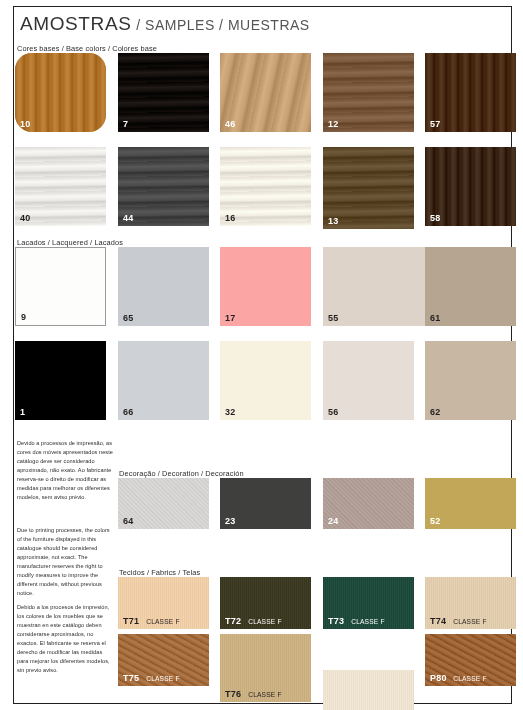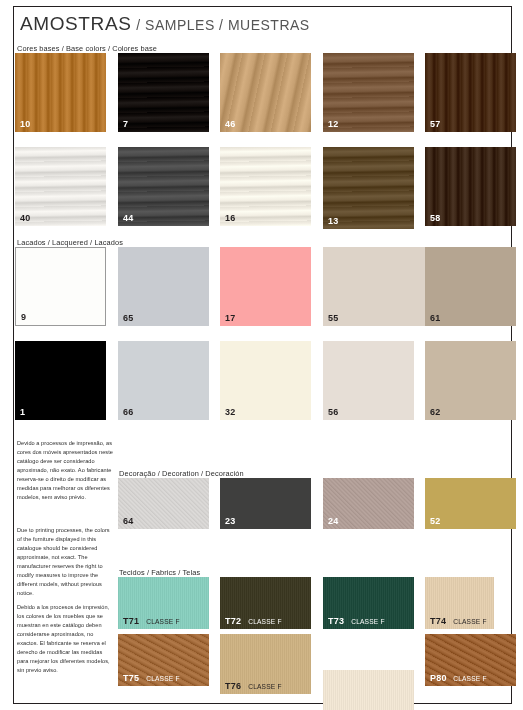--- a/index.html
+++ b/index.html
@@ -42,21 +42,21 @@
 
 <div class="page">
 
   <div class="title">
     <span class="t1">AMOSTRAS</span>
     <span class="t2">/ SAMPLES / MUESTRAS</span>
   </div>
 
   <div class="sec-label" style="left:3px;top:37px;">Cores bases / Base colors / Colores base</div>
   <div id="grid-base">
-      <div class="sw" style="left: 1px; top: 46px; width: 91px; height: 79px; background: rgb(181, 119, 46);">
+      <div class="sw" style="left: 1px; top: 46px; width: 91px; height: 79px; background: rgb(181, 119, 46); border-radius: 17px;">
         <div class="grain-n" style="background: repeating-linear-gradient(90deg, rgb(165, 103, 30) 0px, rgb(181, 119, 46) 2px, rgb(197, 135, 62) 4px, rgb(181, 119, 46) 7px, rgb(153, 91, 18) 9px, rgb(181, 119, 46) 12px); opacity: 0.85;"></div>
         <span class="num" style="color: rgb(255, 255, 255);">10</span>
       </div>
       <div class="sw" style="left: 104px; top: 46px; width: 91px; height: 79px; background: rgb(18, 13, 11);">
         <div class="grain-n" style="background: repeating-linear-gradient(179deg, rgb(2, 0, 0) 0px, rgb(18, 13, 11) 3px, rgb(34, 29, 27) 5px, rgb(18, 13, 11) 9px, rgb(0, 0, 0) 11px, rgb(18, 13, 11) 15px); opacity: 0.85;"></div>
         <span class="num" style="color: rgb(255, 255, 255);">7</span>
       </div>
       <div class="sw" style="left: 206px; top: 46px; width: 91px; height: 79px; background: rgb(199, 161, 115);">
         <div class="grain-n" style="background: repeating-linear-gradient(102deg, rgb(183, 145, 99) 0px, rgb(199, 161, 115) 4px, rgb(215, 177, 131) 7px, rgb(199, 161, 115) 13px, rgb(171, 133, 87) 16px, rgb(199, 161, 115) 22px), radial-gradient(26px 10px at 62% 22%, rgb(171, 133, 87) 0%, rgb(199, 161, 115) 70%); opacity: 0.85;"></div>
         <span class="num" style="color: rgb(255, 255, 255);">46</span>
@@ -138,46 +138,46 @@
         <div class="grain-n" style="background: repeating-linear-gradient(45deg, rgb(160, 141, 134) 0px, rgb(176, 157, 150) 1px, rgb(192, 173, 166) 2px, rgb(176, 157, 150) 3px), repeating-linear-gradient(-45deg, rgb(148, 129, 122) 0px, rgb(176, 157, 150) 1px, rgb(202, 183, 176) 2px, rgb(176, 157, 150) 3px); opacity: 0.55;"></div>
         <span class="num" style="color: rgb(255, 255, 255);">24</span>
       </div>
       <div class="sw" style="left: 411px; top: 471px; width: 91px; height: 51px; background: rgb(194, 167, 88);">
         <span class="num" style="color: rgb(255, 255, 255);">52</span>
       </div>
     </div>
 
   <div class="sec-label" style="left:105px;top:561px;">Tecidos / Fabrics / Telas</div>
   <div id="grid-fab">
-      <div class="sw" style="left: 104px; top: 570px; width: 91px; height: 52px; background: #14b8a6;">
+      <div class="sw" style="left: 104px; top: 570px; width: 91px; height: 52px; background: #fdba74;">
         <div class="grain-n" style="background: repeating-linear-gradient(90deg, rgb(214, 206, 192) 0px, rgb(230, 222, 208) 1px, rgb(246, 238, 224) 2px), repeating-linear-gradient(0deg, rgb(214, 206, 192) 0px, rgb(230, 222, 208) 1px, rgb(246, 238, 224) 2px); opacity: 0.55;"></div>
         <span class="num" style="color: rgb(35, 31, 32);">T71</span>
         <span class="cls" style="color: rgb(35, 31, 32); left: 28.2px;">CLASSE F</span>
       </div>
       <div class="sw" style="left: 206px; top: 570px; width: 91px; height: 52px; background: rgb(61, 58, 36);">
         <div class="grain-n" style="background: repeating-linear-gradient(90deg, rgb(45, 42, 20) 0px, rgb(61, 58, 36) 1px, rgb(77, 74, 52) 2px), repeating-linear-gradient(0deg, rgb(45, 42, 20) 0px, rgb(61, 58, 36) 1px, rgb(77, 74, 52) 2px); opacity: 0.55;"></div>
         <span class="num" style="color: rgb(255, 255, 255);">T72</span>
         <span class="cls" style="color: rgb(255, 255, 255); left: 28.2px;">CLASSE F</span>
       </div>
       <div class="sw" style="left: 309px; top: 570px; width: 91px; height: 52px; background: rgb(31, 75, 61);">
         <div class="grain-n" style="background: repeating-linear-gradient(90deg, rgb(15, 59, 45) 0px, rgb(31, 75, 61) 1px, rgb(47, 91, 77) 2px), repeating-linear-gradient(0deg, rgb(15, 59, 45) 0px, rgb(31, 75, 61) 1px, rgb(47, 91, 77) 2px); opacity: 0.55;"></div>
         <span class="num" style="color: rgb(255, 255, 255);">T73</span>
         <span class="cls" style="color: rgb(255, 255, 255); left: 28.2px;">CLASSE F</span>
       </div>
-      <div class="sw" style="left: 411px; top: 570px; width: 69px; height: 52px; background: rgb(226, 205, 174);">
+      <div class="sw" style="left: 411px; top: 570px; width: 91px; height: 52px; background: rgb(226, 205, 174);">
         <div class="grain-n" style="background: repeating-linear-gradient(90deg, rgb(210, 189, 158) 0px, rgb(226, 205, 174) 1px, rgb(242, 221, 190) 2px), repeating-linear-gradient(0deg, rgb(210, 189, 158) 0px, rgb(226, 205, 174) 1px, rgb(242, 221, 190) 2px); opacity: 0.55;"></div>
         <span class="num" style="color: rgb(35, 31, 32);">T74</span>
         <span class="cls" style="color: rgb(35, 31, 32); left: 28.2px;">CLASSE F</span>
       </div>
       <div class="sw" style="left: 104px; top: 627px; width: 91px; height: 52px; background: rgb(164, 108, 60);">
         <div class="grain-n" style="background: repeating-linear-gradient(28deg, rgb(136, 80, 32) 0px, rgb(164, 108, 60) 2px, rgb(180, 124, 76) 4px, rgb(164, 108, 60) 6px), repeating-linear-gradient(-34deg, rgb(148, 92, 44) 0px, rgb(164, 108, 60) 3px, rgb(190, 134, 86) 5px, rgb(164, 108, 60) 8px); opacity: 0.85;"></div>
         <span class="num" style="color: rgb(255, 255, 255);">T75</span>
         <span class="cls" style="color: rgb(255, 255, 255); left: 28.2px;">CLASSE F</span>
       </div>
-      <div class="sw" style="left: 206px; top: 627px; width: 91px; height: 60px; background: rgb(204, 177, 131);">
+      <div class="sw" style="left: 206px; top: 627px; width: 91px; height: 68px; background: rgb(204, 177, 131);">
         <div class="grain-n" style="background: repeating-linear-gradient(90deg, rgb(188, 161, 115) 0px, rgb(204, 177, 131) 1px, rgb(220, 193, 147) 2px), repeating-linear-gradient(0deg, rgb(188, 161, 115) 0px, rgb(204, 177, 131) 1px, rgb(220, 193, 147) 2px); opacity: 0.55;"></div>
         <span class="num" style="color: rgb(35, 31, 32);">T76</span>
         <span class="cls" style="color: rgb(35, 31, 32); left: 28.2px;">CLASSE F</span>
       </div>
       <div class="sw" style="left: 309px; top: 627px; width: 91px; height: 52px; background: rgb(239, 228, 210); margin-top: 36px;">
         <div class="grain-n" style="background: repeating-linear-gradient(90deg, rgb(223, 212, 194) 0px, rgb(239, 228, 210) 1px, rgb(255, 244, 226) 2px), repeating-linear-gradient(0deg, rgb(223, 212, 194) 0px, rgb(239, 228, 210) 1px, rgb(255, 244, 226) 2px); opacity: 0.55;"></div>
         <span class="num" style="color: rgb(35, 31, 32);">T84</span>
         <span class="cls" style="color: rgb(35, 31, 32); left: 28.2px;">CLASSE F</span>
       </div>
       <div class="sw" style="left: 411px; top: 627px; width: 91px; height: 52px; background: rgb(157, 98, 51);">

